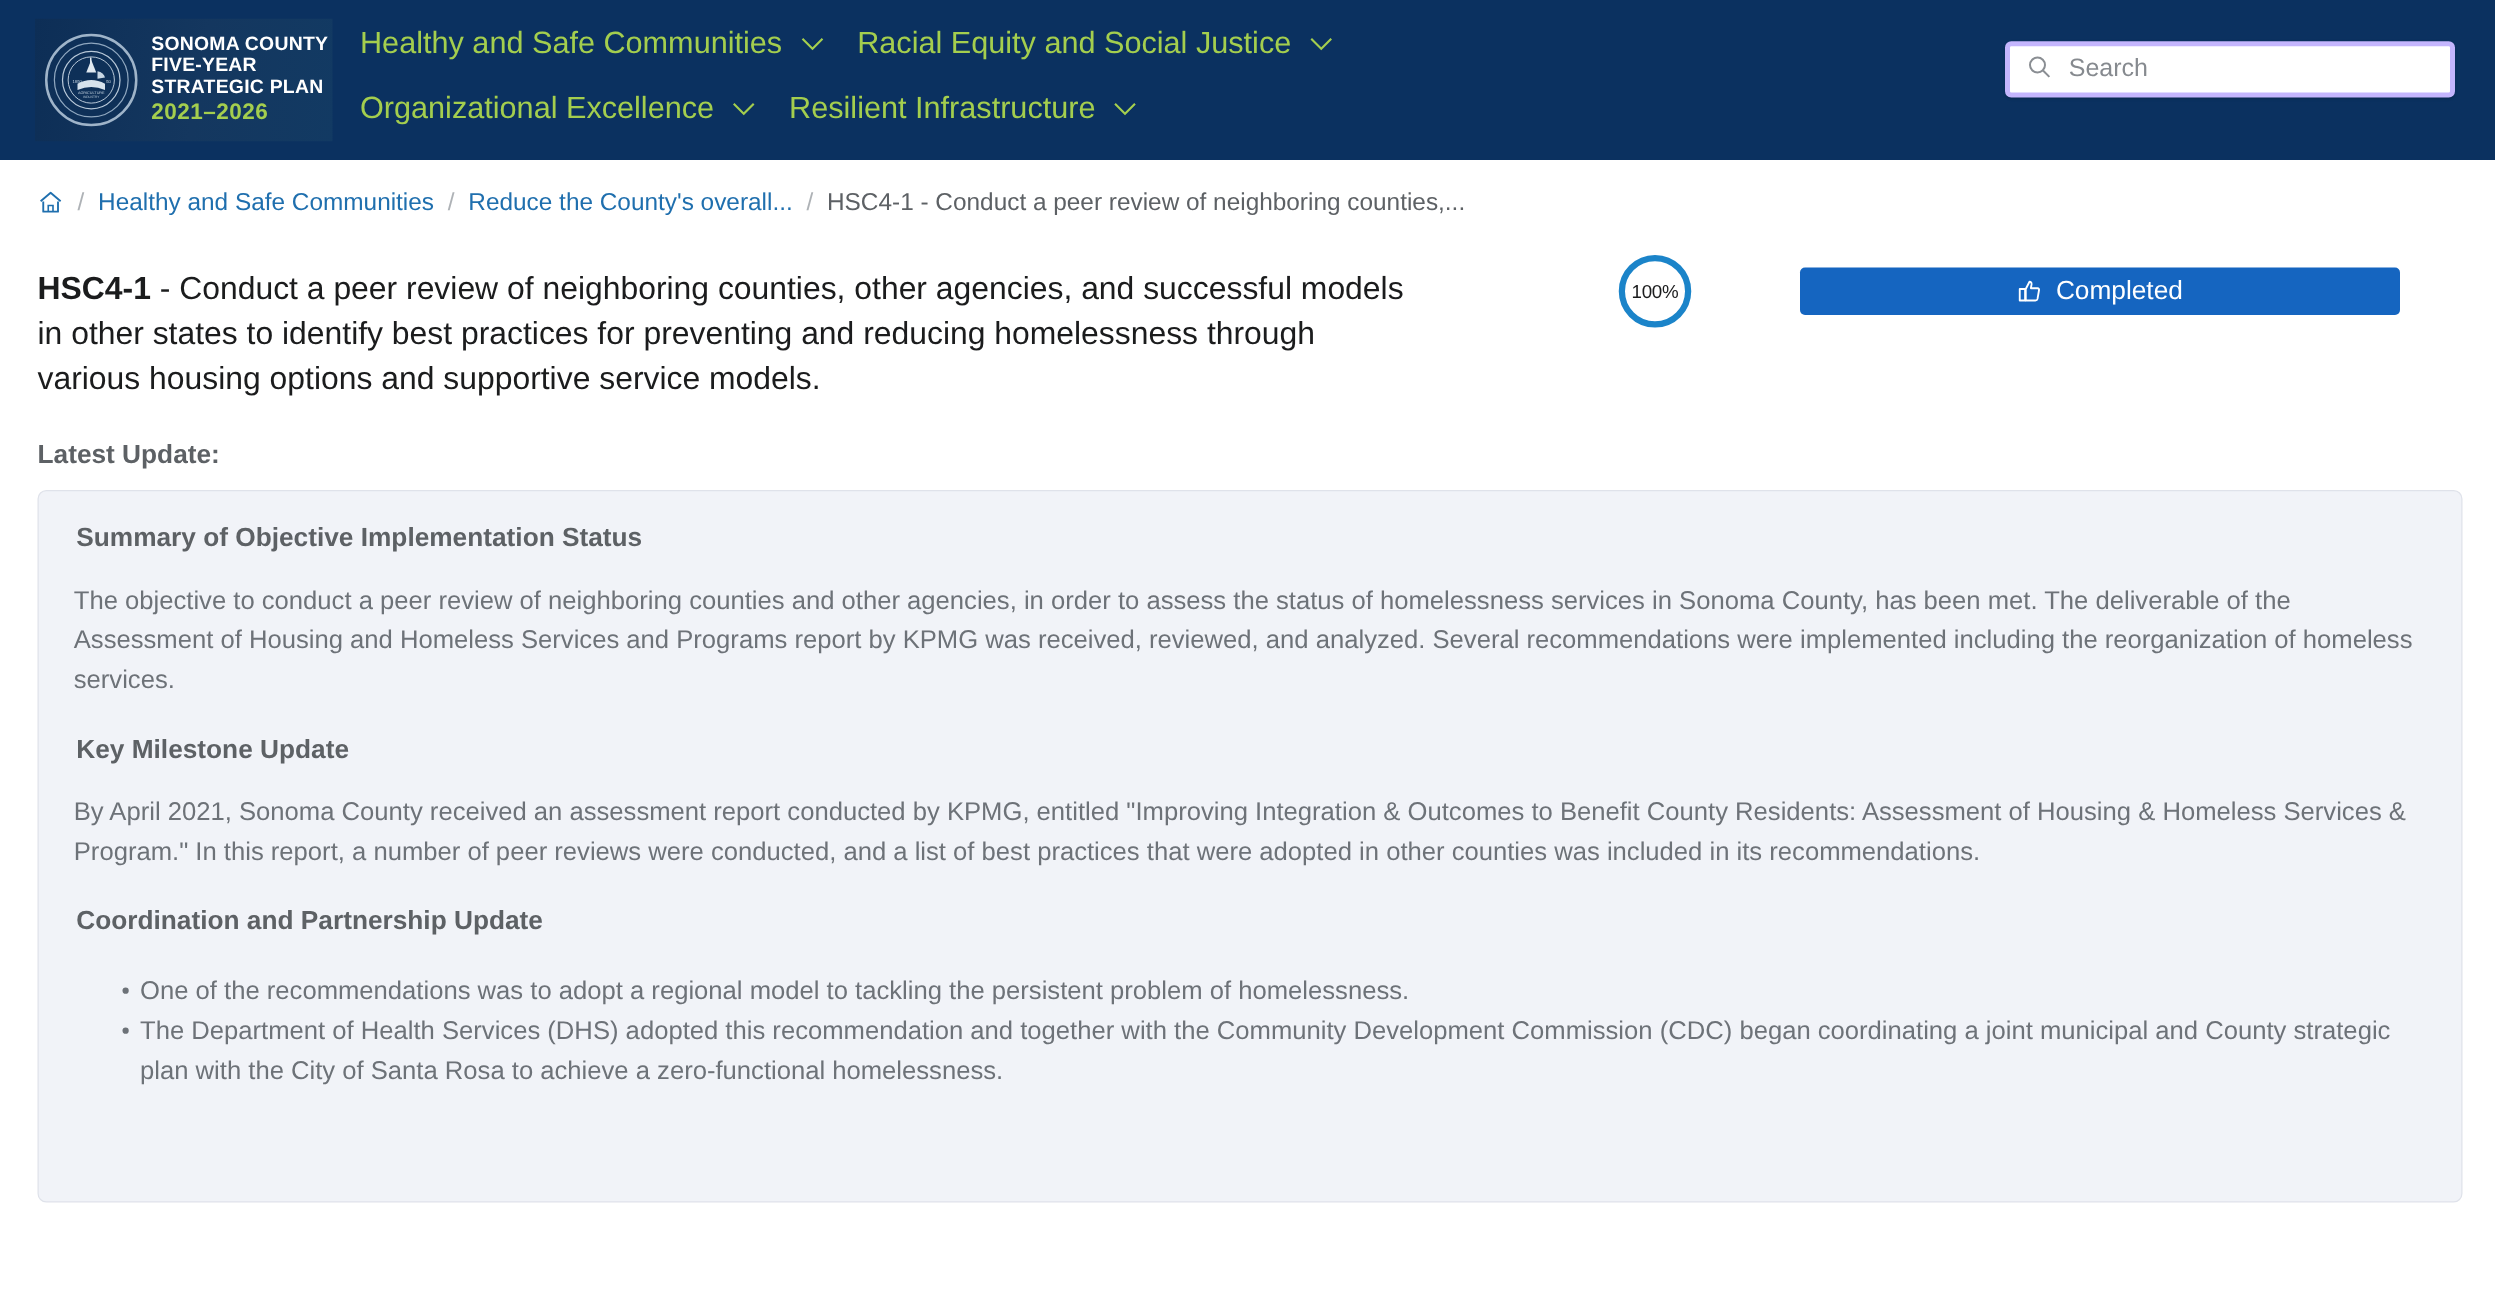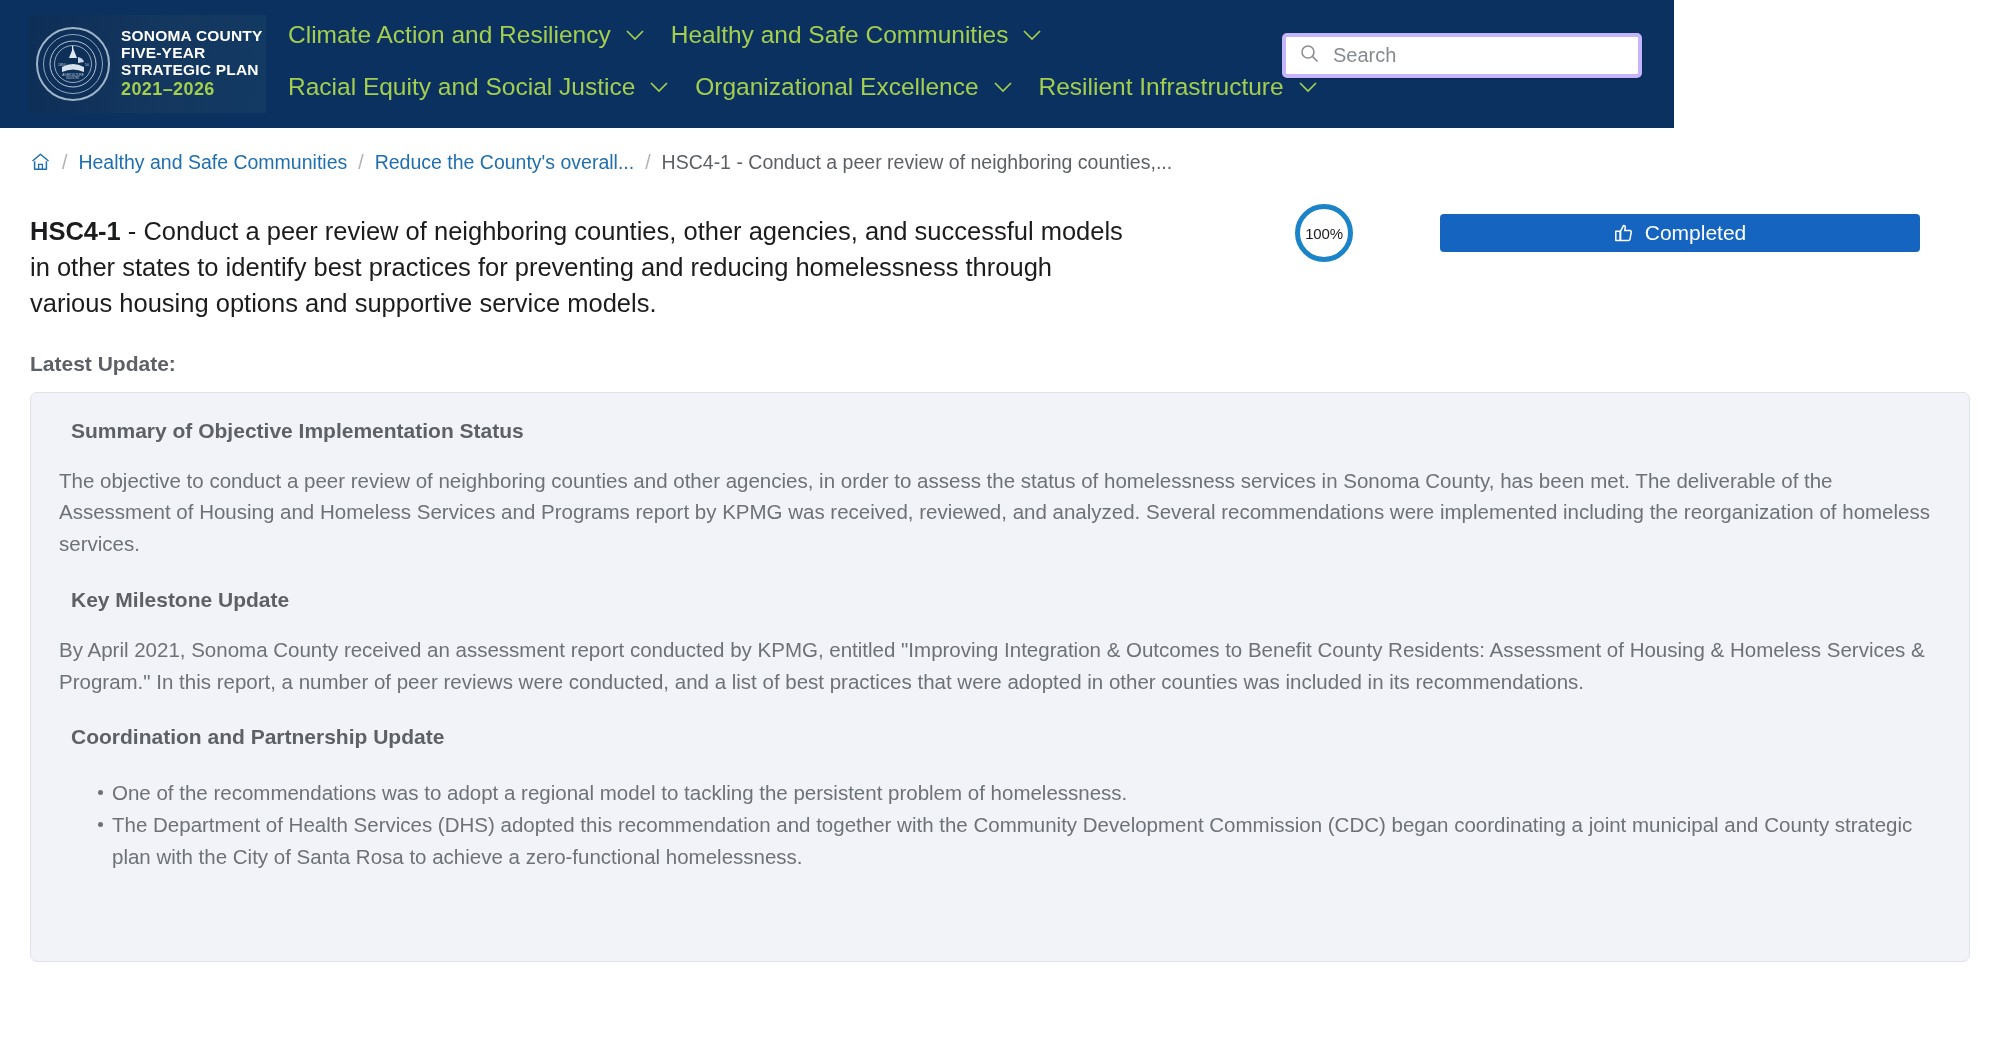--- a/index.html
+++ b/index.html
@@ -7,21 +7,21 @@
     margin: 0; padding: 0;
     width: 2000px; height: 1047px;
     background: #ffffff;
     font-family: "Liberation Sans", sans-serif;
     overflow: hidden;
   }
 
   
   .site-header {
     position: relative;
-    width: 1674px;
+    width: 1996px;
     height: 128px;
     background: #0b3160;
     display: flex;
     align-items: flex-start;
     padding: 0;
   }
 
   .brand {
     width: 238px;
     min-width: 238px;
@@ -199,21 +199,21 @@
     border: 1px solid #dfe2ea;
     border-radius: 7px;
     padding: 26px 30px 26px 28px;
     height: 570px;
     overflow: hidden;
   }
   .card-h {
     font-size: 21px;
     font-weight: 700;
     color: #5d6165;
-    margin: 0 0 22px 12px;
+    margin: 0 0 22px 2px;
   }
   .card-h.second { margin-top: 28px; }
   .card-p {
     font-size: 20.5px;
     line-height: 1.55;
     color: #6d7278;
     margin: 0 0 8px 0;
   }
   .card-list {
     margin: 28px 0 0 0;
@@ -260,28 +260,20 @@
     <div class="brand-text">
       <div class="brand-line">SONOMA COUNTY</div>
       <div class="brand-line">FIVE-YEAR</div>
       <div class="brand-line">STRATEGIC PLAN</div>
       <div class="brand-years">2021–2026</div>
     </div>
   </div>
 
   <div class="nav-wrap">
     <div class="nav-item">
-      <span>Climate Action and Resiliency</span>
-      <span class="caret">
-        <svg width="20" height="13" viewBox="0 0 20 13">
-            <path d="M2 2 L10 10 L18 2" fill="none" stroke="#a4ce4e" stroke-width="1.7"></path>
-          </svg>
-      </span>
-    </div>
-    <div class="nav-item">
       <span>Healthy and Safe Communities</span>
       <span class="caret">
         <svg width="20" height="13" viewBox="0 0 20 13">
             <path d="M2 2 L10 10 L18 2" fill="none" stroke="#a4ce4e" stroke-width="1.7"></path>
           </svg>
       </span>
     </div>
     <div class="nav-item">
       <span>Racial Equity and Social Justice</span>
       <span class="caret">

